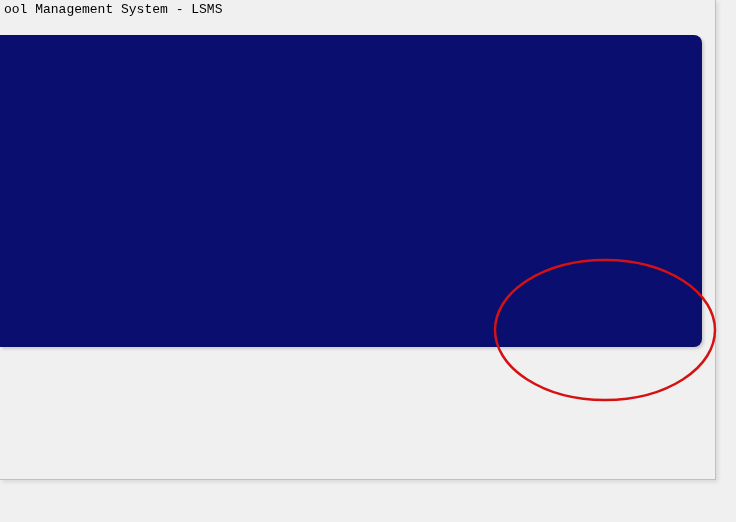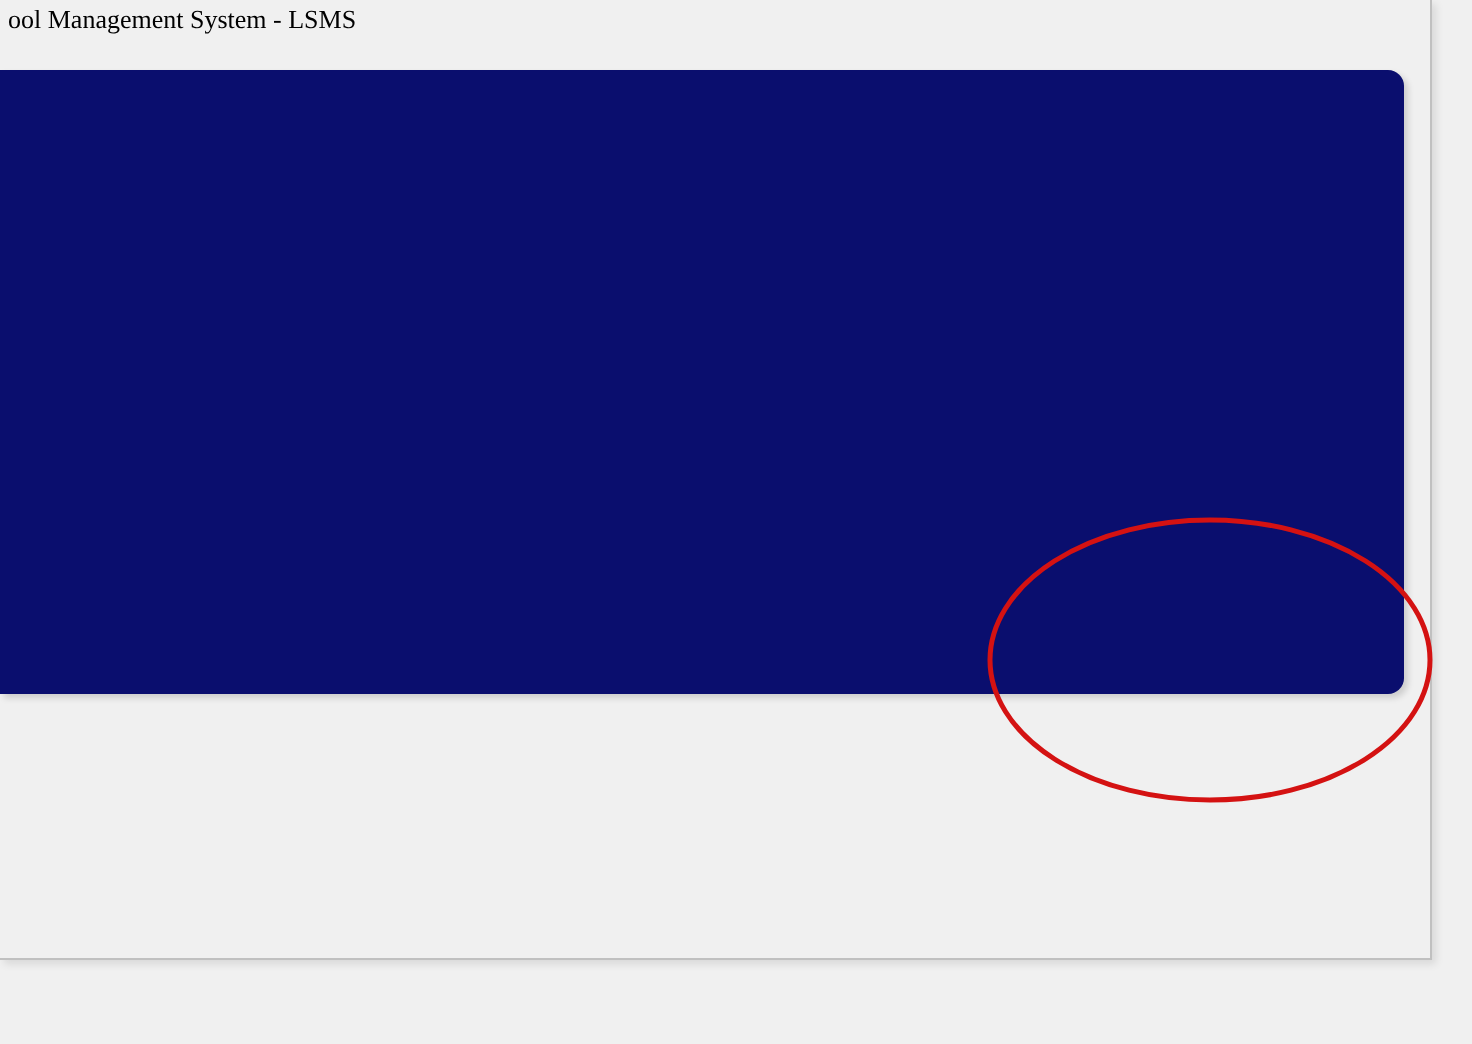--- a/index.html
+++ b/index.html
@@ -24,21 +24,21 @@
       background: #f0f0f0;
       border-right: 1px solid #c0c0c0;
       border-bottom: 1px solid #c0c0c0;
       box-shadow: 2px 2px 4px rgba(0,0,0,0.1);
     }
     .title-bar {
       height: 20px;
       padding: 2px 4px;
       font-size: 13px;
       color: #000;
-      font-family: Liberation Serif, serif;
+      font-family: Liberation Mono, monospace;
     }
     .banner {
       position: absolute;
       top: 35px;
       left: 0;
       width: 702px;
       height: 312px;
       background: #0a0e6e;
       border-radius: 0 8px 8px 0;
       box-shadow: 2px 2px 3px rgba(0,0,0,0.15);

